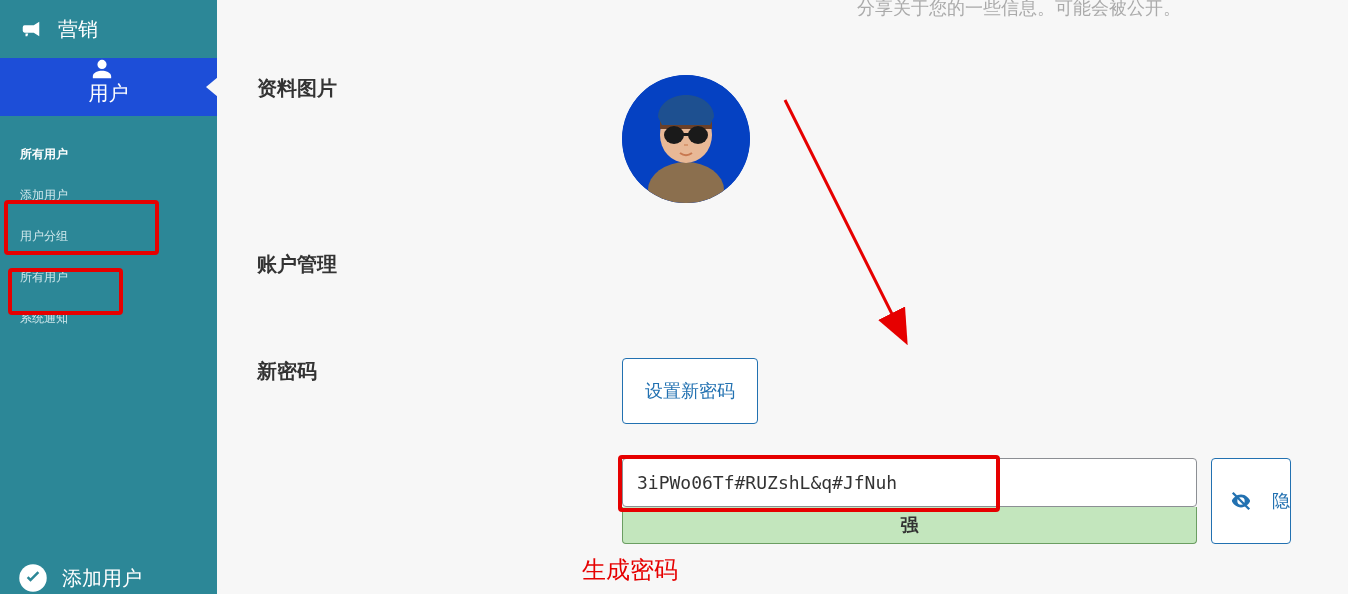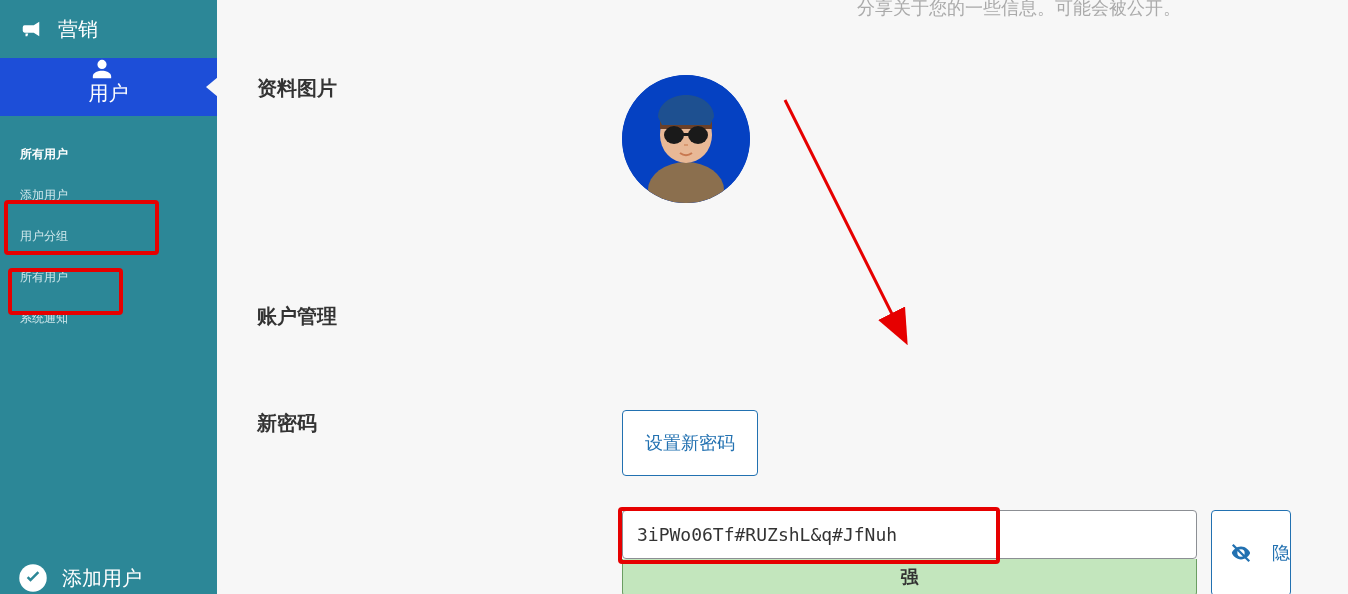--- a/index.html
+++ b/index.html
@@ -162,21 +162,21 @@
       position: relative;
       display: flex;
       align-items: center;
       justify-content: center;
     }
     .avatar svg {
       width: 100%;
       height: 100%;
     }
     .account-section {
-      margin-top: 100px;
+      margin-top: 48px;
     }
     .password-section {
       margin-top: 80px;
     }
     .password-content {
       flex: 1;
     }
     .btn-new-password {
       background: #fff;
       border: 1px solid #2271b1;

